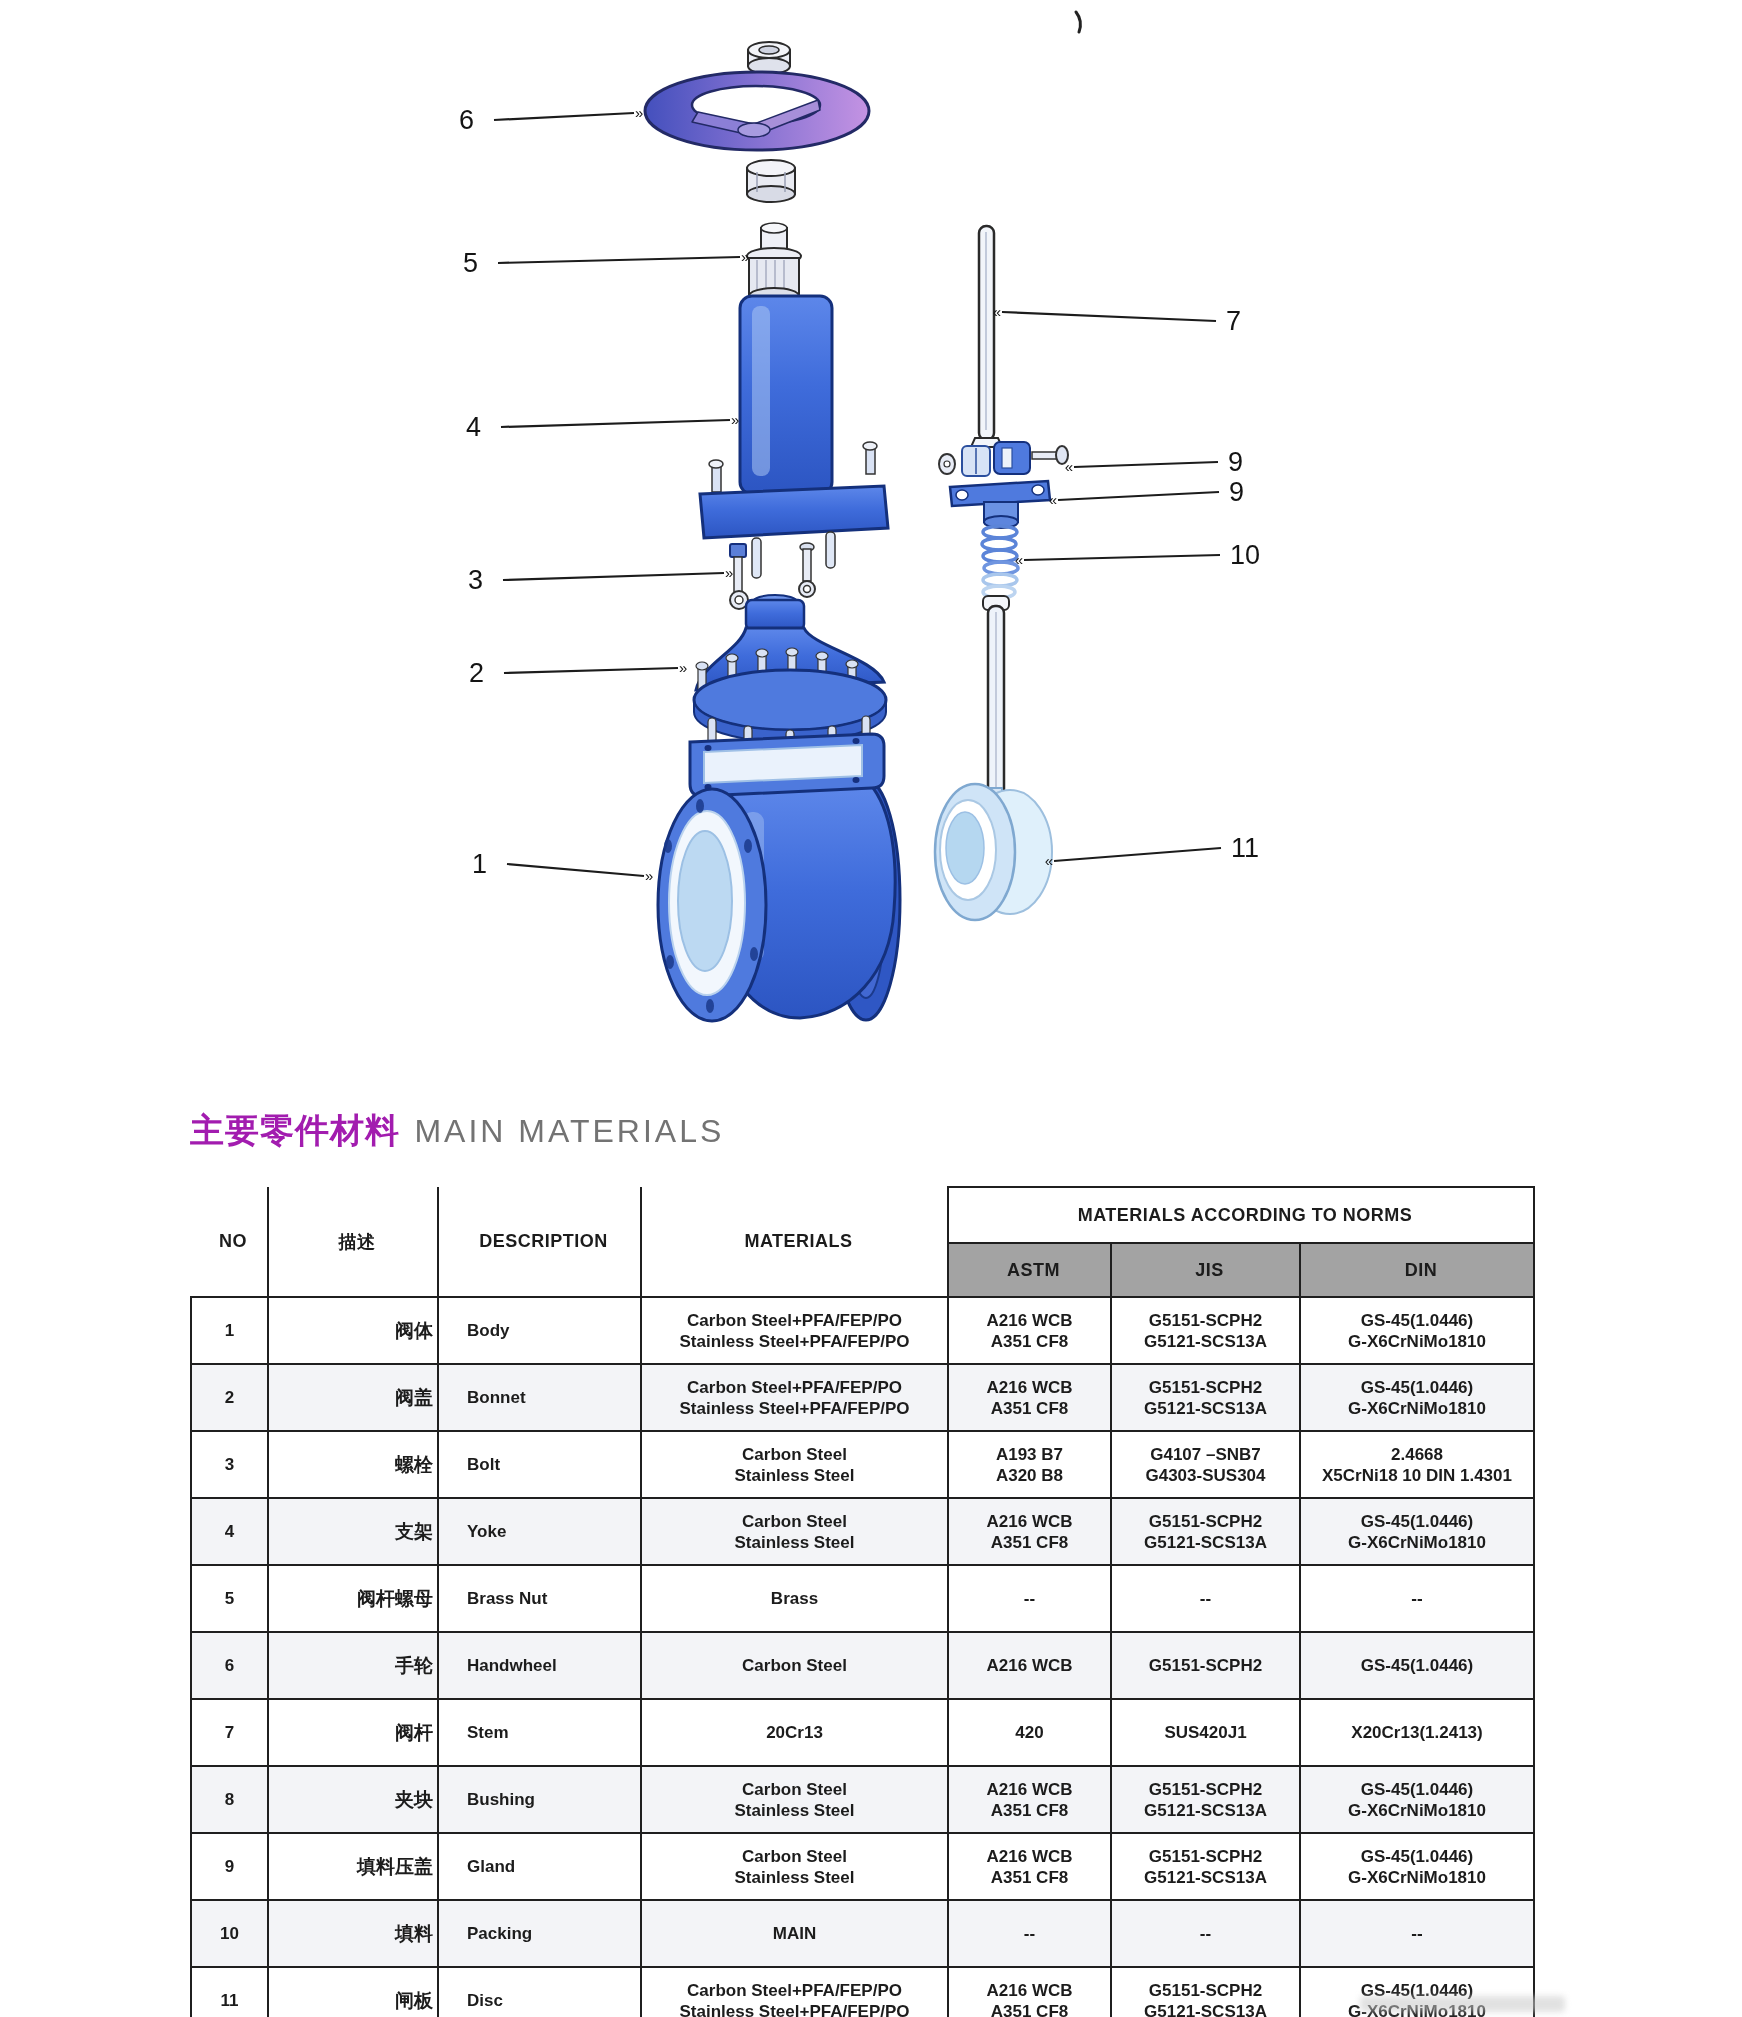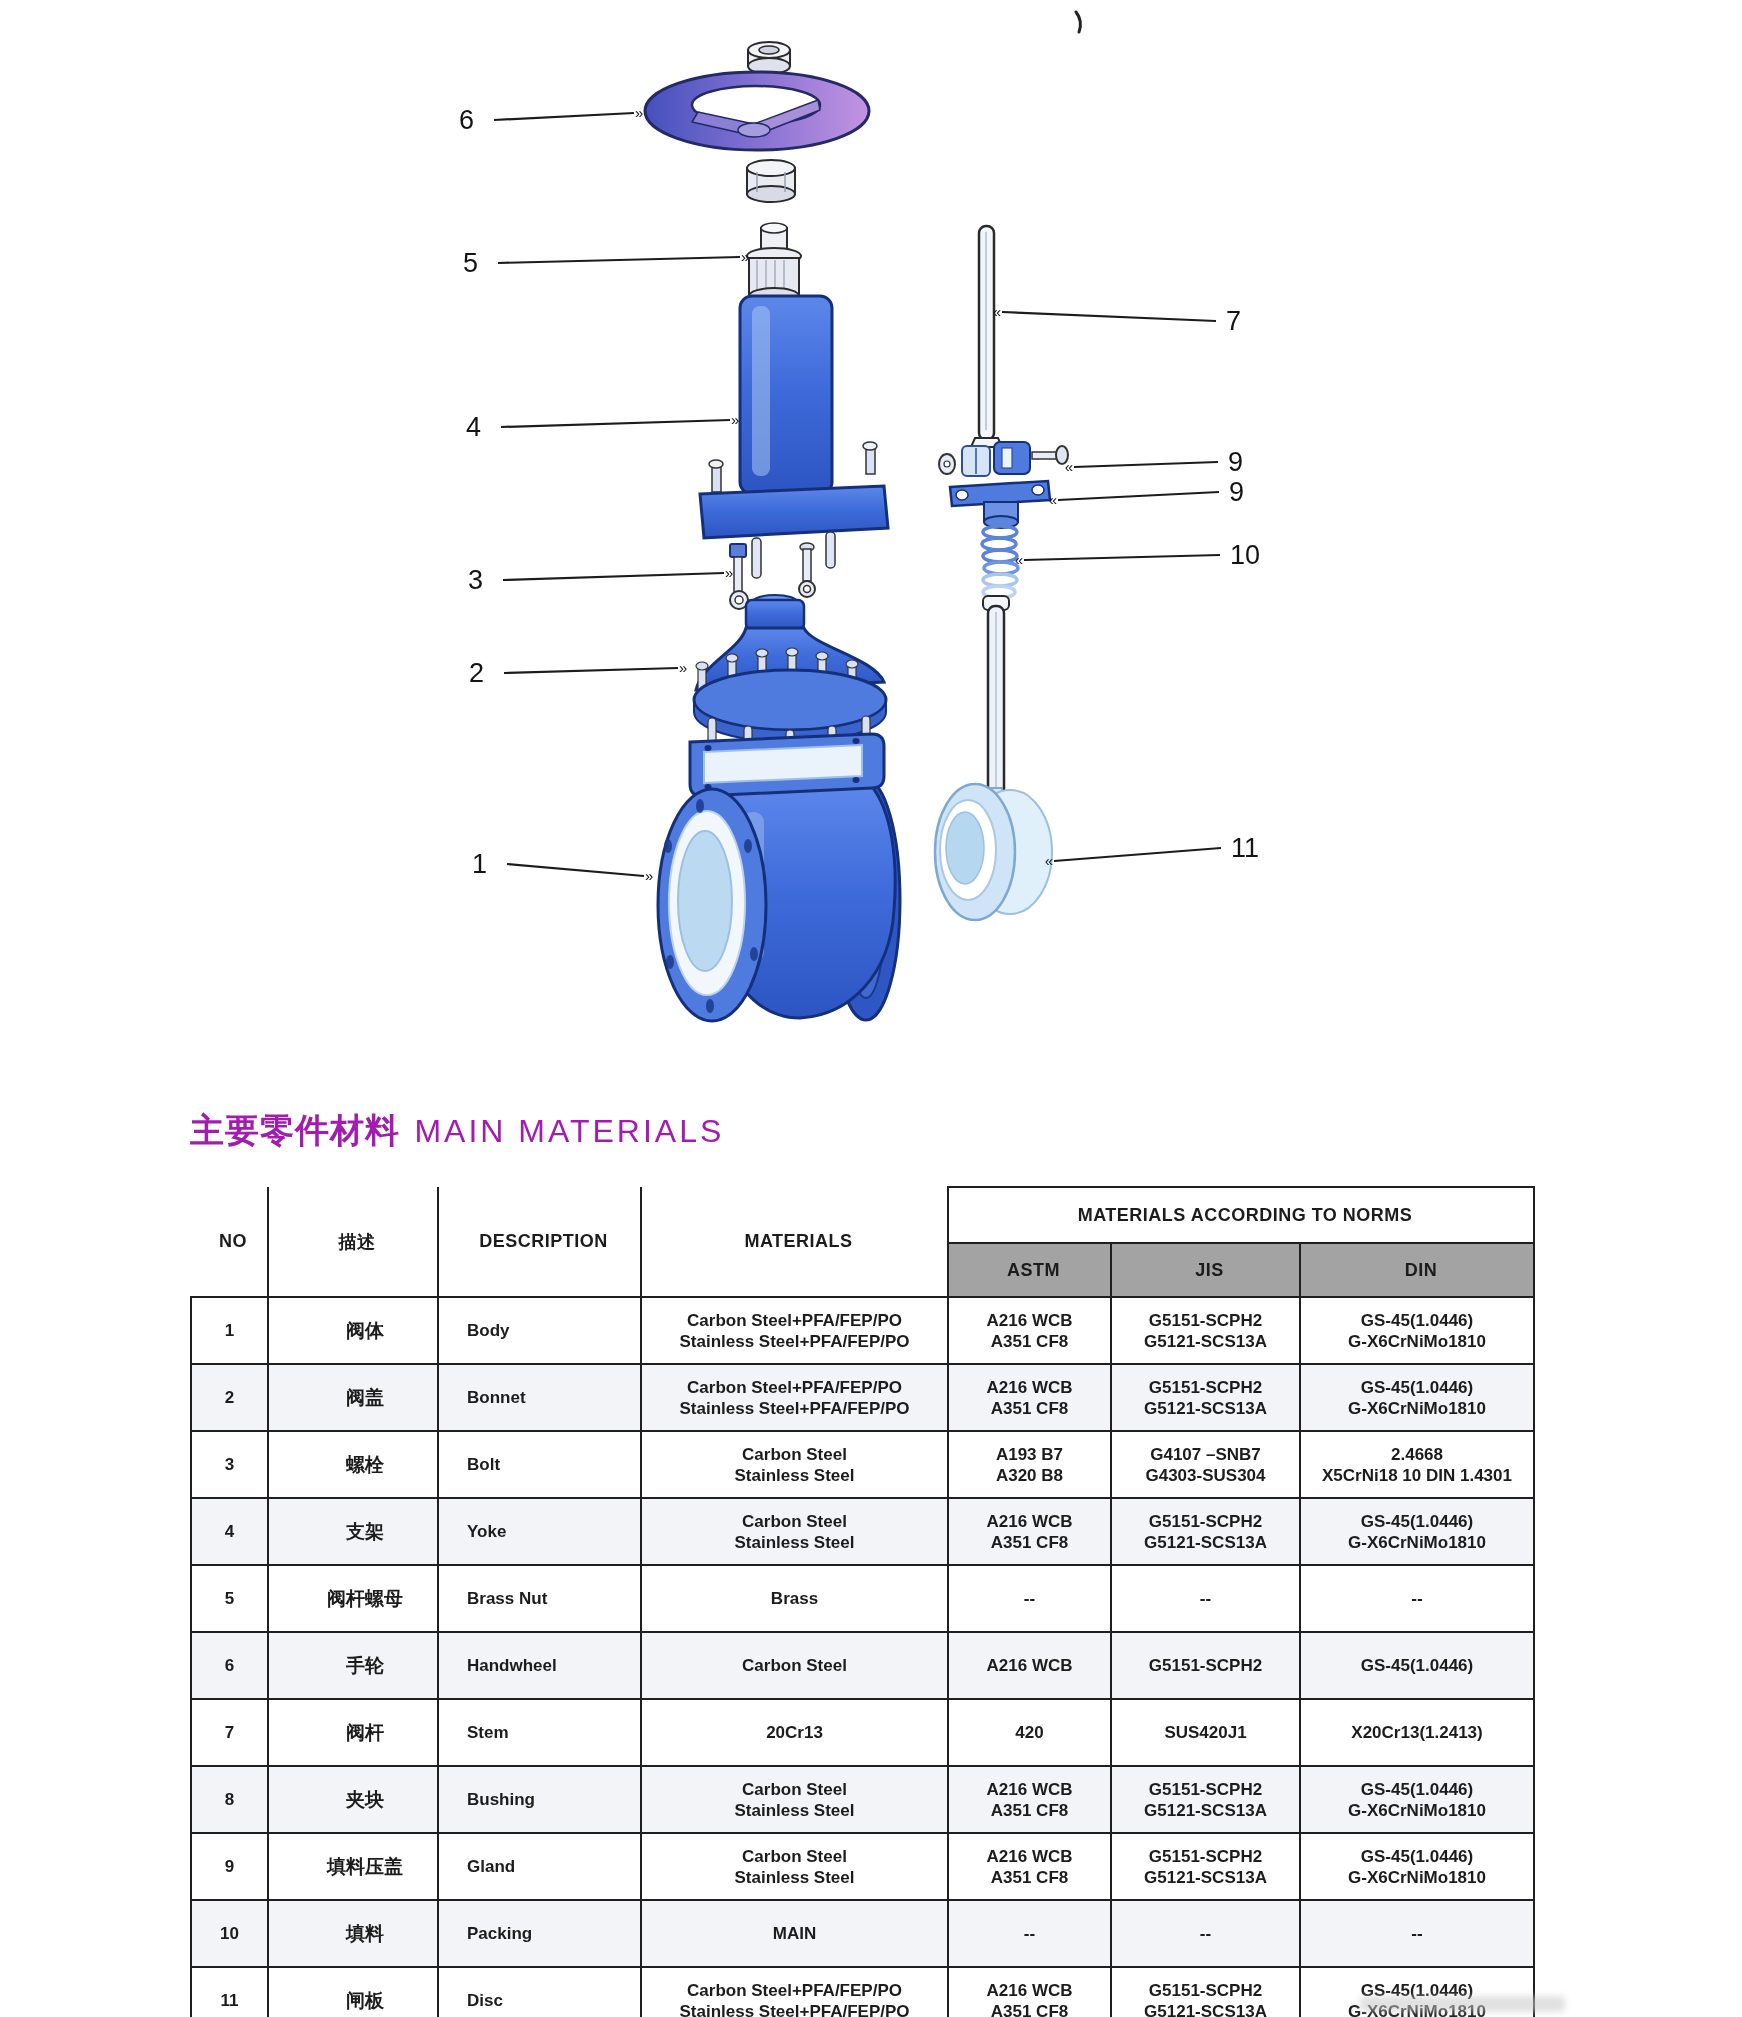--- a/index.html
+++ b/index.html
@@ -3,42 +3,42 @@
 <meta charset="utf-8">
 <style>
   html,body{margin:0;padding:0;background:#ffffff;}
   .page{position:relative;width:1742px;height:2017px;background:#ffffff;overflow:hidden;
         font-family:"Liberation Sans", sans-serif;color:#1c1c1c;}
   svg{display:block;}
 
   
   .title-row{position:absolute;left:190px;top:1108px;white-space:nowrap;}
   .title-cn{font-size:34px;font-weight:700;color:#a21caf;letter-spacing:1px;}
-  .title-en{font-size:32px;font-weight:400;color:#a21caf;letter-spacing:3px;margin-left:10px;}
+  .title-en{font-size:32px;font-weight:400;color:#737373;letter-spacing:3px;margin-left:10px;}
 
   
   table.materials{position:absolute;left:190px;top:1186px;width:1343px;
       border-collapse:collapse;table-layout:fixed;}
   table.materials col.c0{width:77px;}
   table.materials col.c1{width:170px;}
   table.materials col.c2{width:203px;}
   table.materials col.c3{width:307px;}
   table.materials col.c4{width:163px;}
   table.materials col.c5{width:189px;}
   table.materials col.c6{width:234px;}
   table.materials th,table.materials td{border:2px solid #1f1f1f;padding:2px 4px;
       text-align:center;vertical-align:middle;font-weight:700;}
   table.materials th{font-size:18px;letter-spacing:.5px;padding-left:12px;}
   table.materials th.no-top{border-top:none;}
   table.materials th.no-left{border-left:none;}
   table.materials tr.h1 th{height:50px;}
   table.materials tr.h2 th{height:48px;background:#a3a3a3;}
   table.materials tbody td{height:61px;font-size:17px;line-height:21px;}
   table.materials tbody tr:nth-child(even) td{background:#f3f4f7;}
-  table.materials td.c-cn{text-align:center;padding-left:28px;font-size:19px;margin-left:34px;}
+  table.materials td.c-cn{text-align:right;padding-left:28px;font-size:19px;margin-left:34px;}
   table.materials td.c-en{text-align:left;padding-left:28px;}
   table.materials tbody tr td{border-bottom-width:2px;}
   table.materials tbody tr:last-child td{border-bottom-width:3px;}
 
   
   .callout-line{stroke:#1c1c1c;stroke-width:2.2;fill:none;}
   .callout-num{font-family:"Liberation Sans",sans-serif;font-size:27px;fill:#141414;}
   .callout-marker{font-family:"Liberation Sans",sans-serif;font-size:15px;fill:#141414;}
 
   

